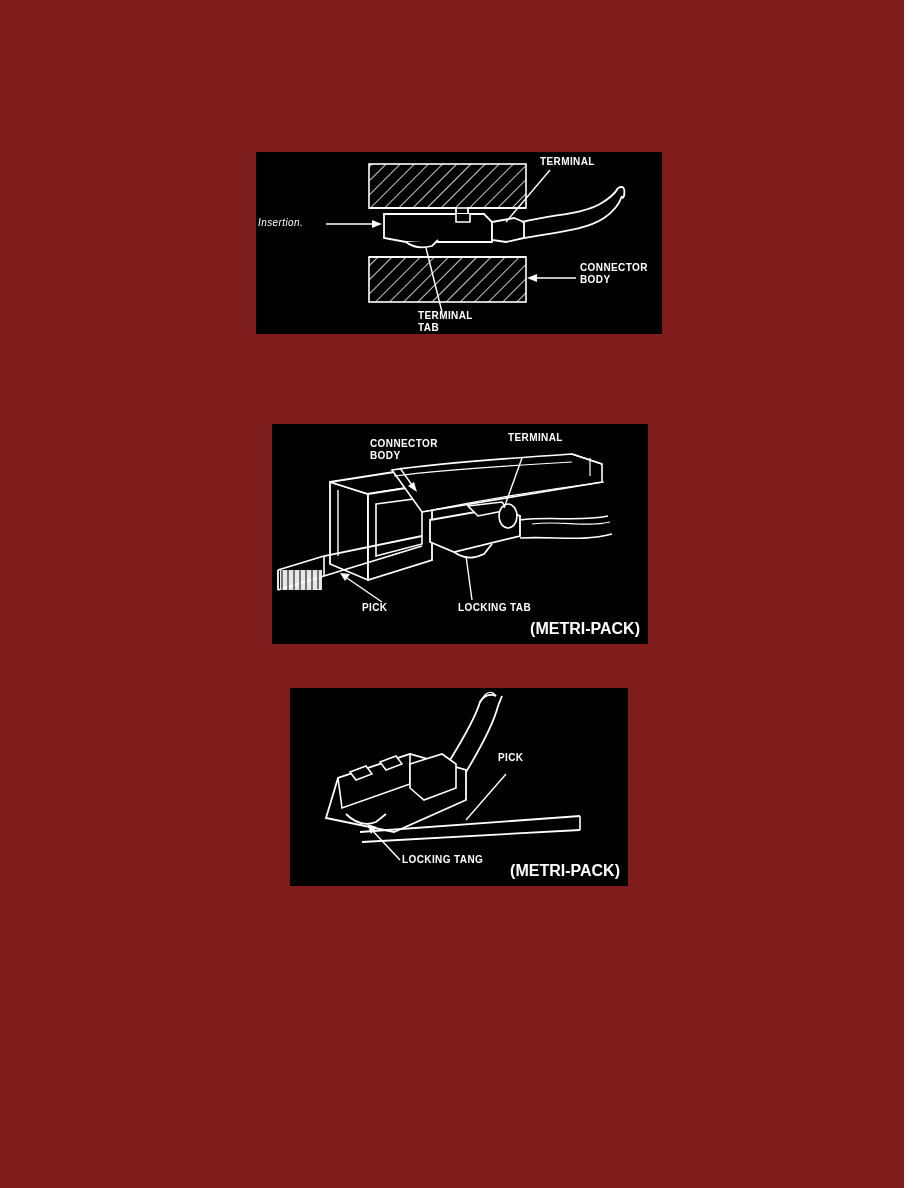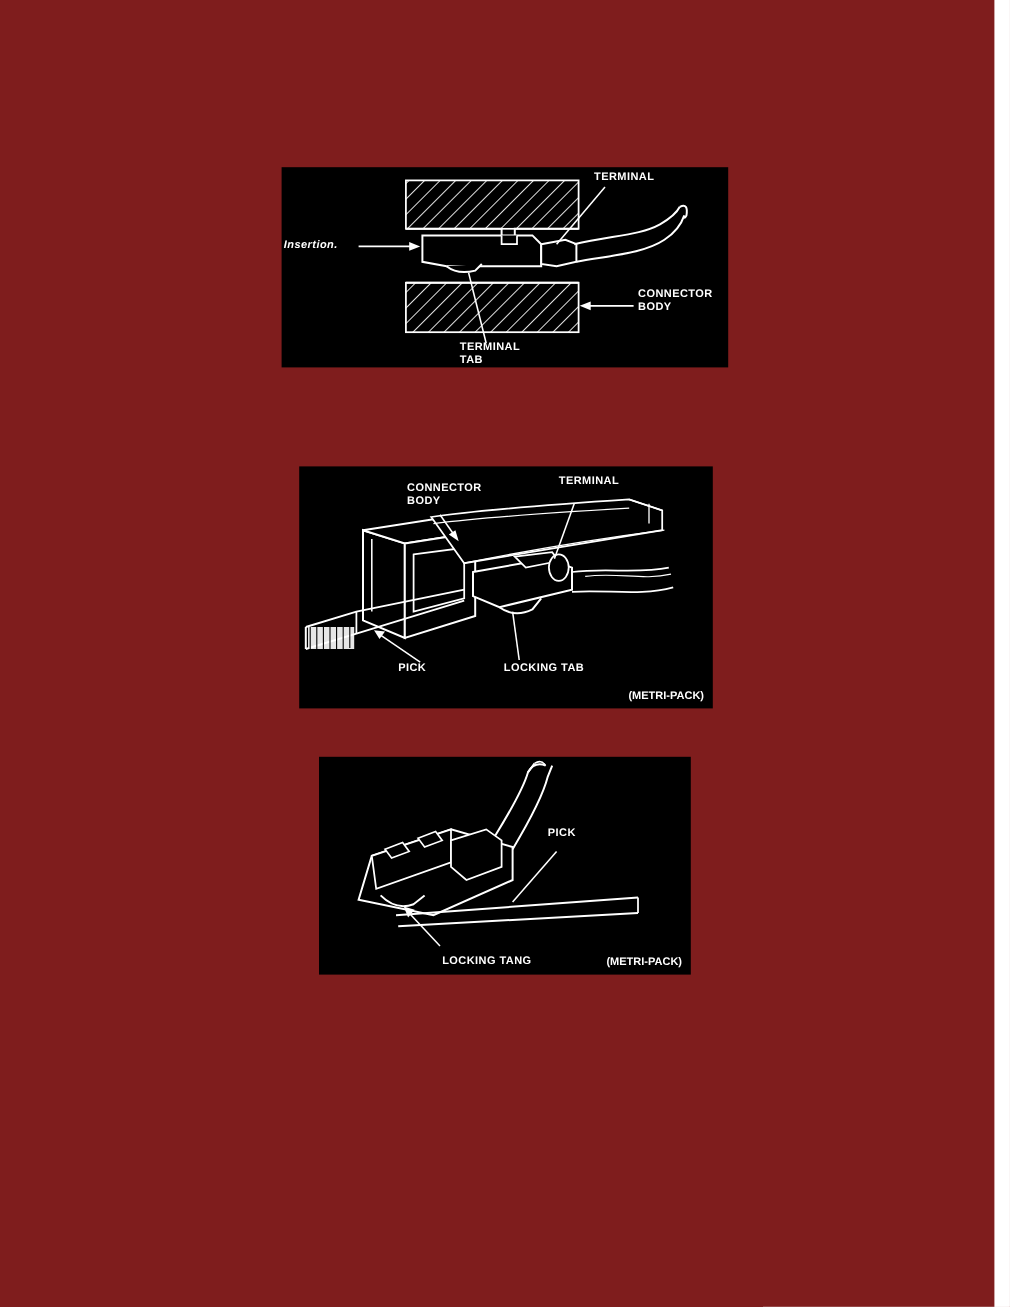--- a/index.html
+++ b/index.html
@@ -31,21 +31,21 @@
   .fig-label {
     position: absolute;
     color: #ffffff;
     font-family: "Liberation Sans", sans-serif;
     font-weight: bold;
     letter-spacing: 0.4px;
     line-height: 1.15;
     white-space: pre;
   }
   .fig-label.small { font-size: 10px; }
-  .fig-label.italic { font-style: italic; font-weight: bold; font-size: 10px; }
+  .fig-label.italic { font-style: italic; font-weight: normal; font-size: 10px; }
 
   svg.overlay {
     position: absolute;
     left: 0; top: 0;
     width: 100%;
     height: 100%;
   }
 
   
   #fig1 {
@@ -69,21 +69,21 @@
     top: 688px;
     width: 338px;
     height: 198px;
   }
 
   .corner-tag {
     position: absolute;
     right: 8px;
     bottom: 6px;
     color: #ffffff;
-    font-size: 10px;
+    font-size: 16px;
     font-weight: bold;
     font-family: "Liberation Sans", sans-serif;
     white-space: pre;
   }
 </style>
 </head>
 <body>
 
 <div class="page">
 
@@ -203,17 +203,17 @@
       <path d="M72 154 L290 142" fill="none" stroke="#ffffff" stroke-width="1.8"></path>
       <path d="M290 128 L290 142" fill="none" stroke="#ffffff" stroke-width="1.6"></path>
 
       <path d="M216 86 L176 132" fill="none" stroke="#ffffff" stroke-width="1.4"></path>
 
       <path d="M110 172 L80 140" fill="none" stroke="#ffffff" stroke-width="1.4"></path>
       <polygon points="77,136 87,139 81,146" fill="#ffffff"></polygon>
     </svg>
 
     <div class="fig-label small" style="left:208px; top:64px;">PICK</div>
-    <div class="fig-label small" style="left:112px; top:166px;margin-top:14px;">LOCKING TANG</div>
+    <div class="fig-label small" style="left:112px; top:166px;">LOCKING TANG</div>
     <div class="corner-tag">(METRI-PACK)</div>
   </div>
 
 </div>
 
 </body></html>

